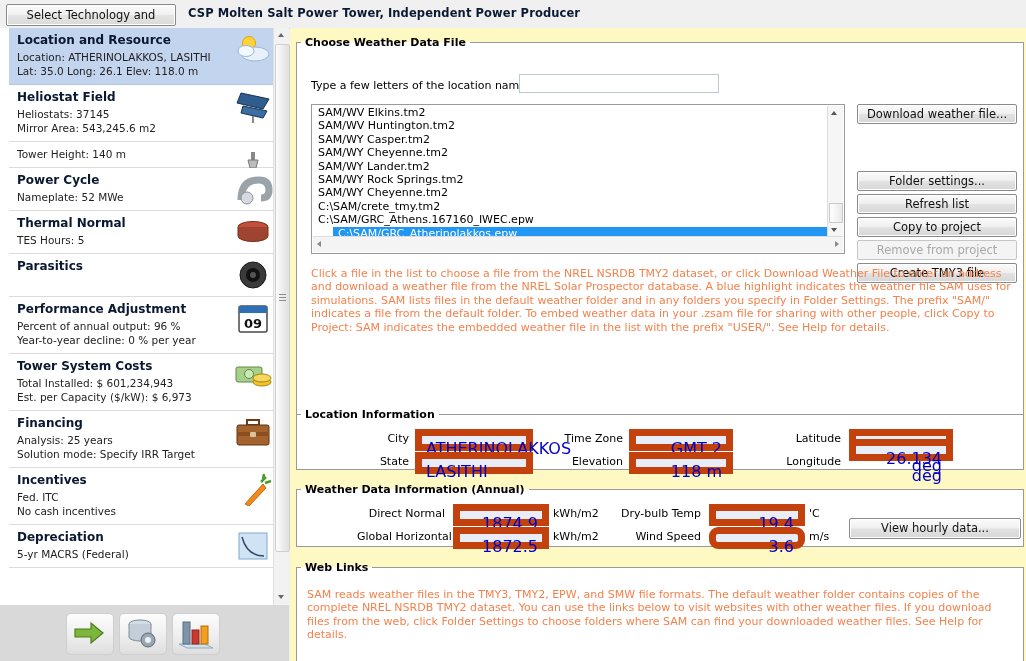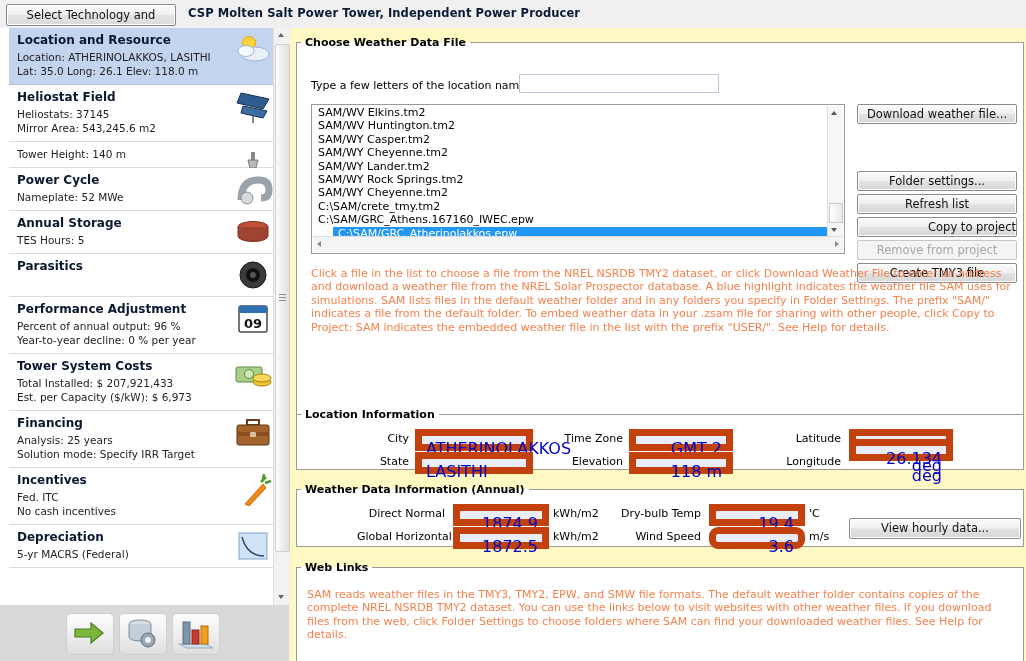--- a/index.html
+++ b/index.html
@@ -127,21 +127,21 @@
       </div>
       <div class="nav-item">
         <div class="nav-title">Power Cycle</div>
         <div class="nav-sub">Nameplate: 52 MWe</div>
         <span class="nav-icon"><svg width="40" height="34" viewBox="0 0 40 34">
             <path d="M8 28 Q8 8 26 8 Q36 8 36 18 Q36 26 28 26" fill="none" stroke="#9aa3aa" stroke-width="7"></path>
             <circle cx="14" cy="26" r="6" fill="#d6dade" stroke="#8a9299"></circle>
           </svg></span>
       </div>
       <div class="nav-item">
-        <div class="nav-title">Annual Storage</div>
+        <div class="nav-title">Thermal Normal</div>
         <div class="nav-sub">TES Hours: 5</div>
         <span class="nav-icon"><svg width="40" height="34" viewBox="0 0 40 34">
             <ellipse cx="20" cy="12" rx="15" ry="5.5" fill="#c0503a" stroke="#7d2e1e"></ellipse>
             <path d="M5 12 v9 a15 5.5 0 0 0 30 0 v-9" fill="#9e4430" stroke="#7d2e1e"></path>
           </svg></span>
       </div>
       <div class="nav-item">
         <div class="nav-title">Parasitics</div>
         <div class="nav-sub">&nbsp;</div>
         <span class="nav-icon"><svg width="40" height="34" viewBox="0 0 40 34">
@@ -155,21 +155,21 @@
         <div class="nav-sub">Percent of annual output: 96 %</div>
         <div class="nav-sub">Year-to-year decline: 0 % per year</div>
         <span class="nav-icon"><svg width="40" height="34" viewBox="0 0 40 34">
             <rect x="6" y="5" width="28" height="26" rx="2" fill="#fff" stroke="#4a4a4a" stroke-width="1.5"></rect>
             <rect x="6" y="5" width="28" height="7" fill="#2f6fb5"></rect>
             <text x="20" y="27" font-size="13" font-weight="bold" text-anchor="middle" fill="#111" font-family="DejaVu Sans">09</text>
           </svg></span>
       </div>
       <div class="nav-item">
         <div class="nav-title">Tower System Costs</div>
-        <div class="nav-sub">Total Installed: $ 207,921,433</div>
+        <div class="nav-sub">Total Installed: $ 601,234,943</div>
         <div class="nav-sub">Est. per Capacity ($/kW): $ 6,973</div>
         <span class="nav-icon"><svg width="40" height="34" viewBox="0 0 40 34">
             <rect x="3" y="9" width="26" height="15" rx="2" fill="#a8d08a" stroke="#5f8b44"></rect>
             <circle cx="16" cy="16" r="4.5" fill="#cde8b6" stroke="#5f8b44"></circle>
             <ellipse cx="29" cy="24" rx="9" ry="4" fill="#f0c330" stroke="#a5830d"></ellipse>
             <ellipse cx="29" cy="20" rx="9" ry="4" fill="#f6d65c" stroke="#a5830d"></ellipse>
           </svg></span>
       </div>
       <div class="nav-item">
         <div class="nav-title">Financing</div>
@@ -274,21 +274,21 @@
         </div>
         <div class="lh-sb">
           <div style="position:absolute;left:4px;top:4px;width:0;height:0;border-top:3.5px solid transparent;border-bottom:3.5px solid transparent;border-right:4px solid #888;"></div>
           <div style="position:absolute;right:4px;top:4px;width:0;height:0;border-top:3.5px solid transparent;border-bottom:3.5px solid transparent;border-left:4px solid #888;"></div>
         </div>
       </div>
 
       <div class="btn" style="left:560px;top:122px;width:160px;">Folder settings...</div>
       <div class="btn" style="left:560px;top:55px;width:160px;">Download weather file...</div>
       <div class="btn" style="left:560px;top:145px;width:160px;">Refresh list</div>
-      <div class="btn" style="left:560px;top:168px;width:160px;text-align:right;">Copy to project</div>
+      <div class="btn" style="left:560px;top:168px;width:160px;">Copy to project</div>
       <div class="btn disabled" style="left:560px;top:191px;width:160px;">Remove from project</div>
       <div class="btn" style="left:560px;top:214px;width:160px;">Create TMY3 file</div>
 
       <div class="helptext" style="left:14px;top:218px;width:700px;">Click a file in the list to choose a file from the NREL NSRDB TMY2 dataset, or click Download Weather File to enter an address and download a weather file from the NREL Solar Prospector database. A blue highlight indicates the weather file SAM uses for simulations. SAM lists files in the default weather folder and in any folders you specify in Folder Settings. The prefix "SAM/" indicates a file from the default folder. To embed weather data in your .zsam file for sharing with other people, click Copy to Project: SAM indicates the embedded weather file in the list with the prefix "USER/". See Help for details.</div>
     </fieldset>
 
     <fieldset class="grp" style="left:6px;top:380px;width:726px;height:60px;">
       <legend>Location Information</legend>
       <div id="locfields" style="position:relative;width:100%;height:100%;">
           <div class="lbl" style="left: 60px; top: 11px; width: 52px; text-align: right;">City</div>

